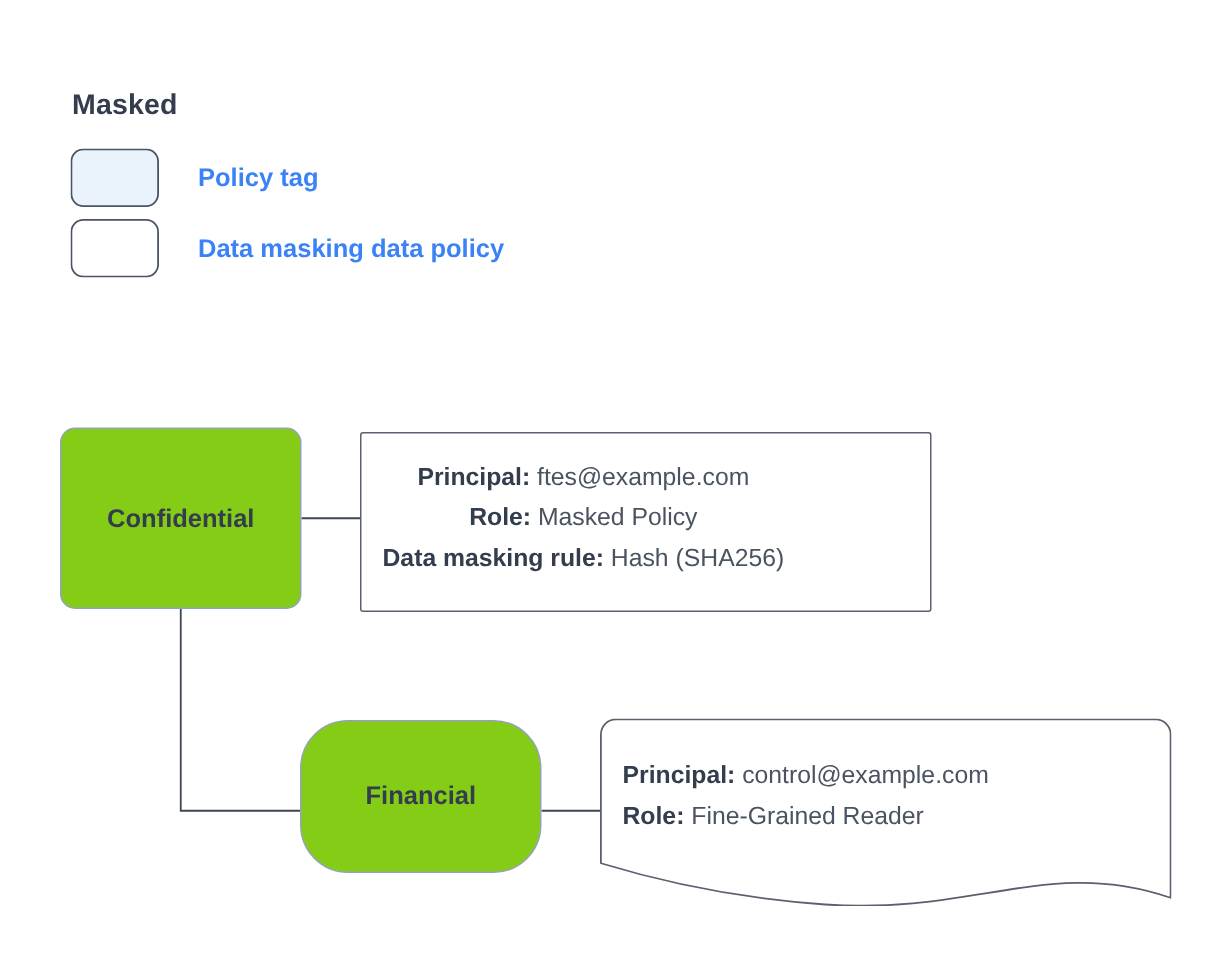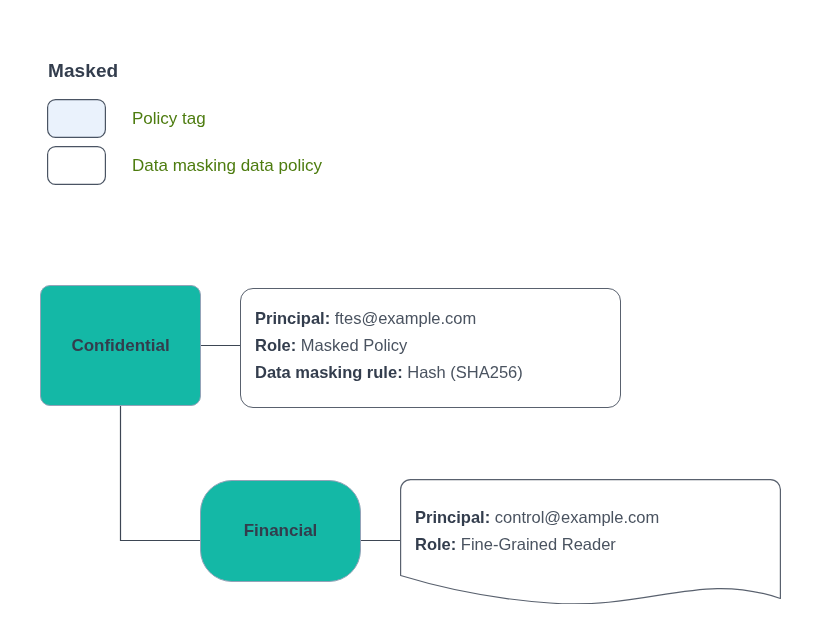--- a/index.html
+++ b/index.html
@@ -56,58 +56,59 @@
   }
   .legend-swatch svg { display: block; }
 
   .legend-label {
     position: absolute;
     left: 85px;
     top: 0;
     height: 39px;
     line-height: 39px;
     font-size: 17px;
-    font-weight: normal;
-    color: #4d7c0f;
+    font-weight: bold;
+    color: #3b82f6;
     white-space: nowrap;
   }
 
   
   .node {
     position: absolute;
     box-sizing: border-box;
     border: 1px solid #8c9bb0;
     border-radius: 10px;
     display: flex;
     align-items: center;
     justify-content: center;
   }
   .node.tag {
-    background: #14b8a6;
+    background: #84cc16;
     border-color: #93a3b8;
   }
   .node-label {
     font-size: 17px;
     font-weight: bold;
     color: #333d4d;
     white-space: nowrap;
   }
 
   #node-confidential { left: 40px; top: 285px; width: 161px; height: 121px; }
   #node-financial    { left: 200px; top: 480px; width: 161px; height: 102px; border-radius: 32px; }
 
   
   .detail-box {
     position: absolute;
     box-sizing: border-box;
     background: #ffffff;
   }
   .detail-box.plain {
     border: 1px solid #59616e;
-    border-radius: 13px;
+    border-radius: 2px;
+    text-align: center;
   }
   .detail-text {
     position: absolute;
     left: 14px;
     font-size: 16.5px;
     color: #4a5360;
     line-height: 27px;
     white-space: nowrap;
   }
   .detail-text .k {

